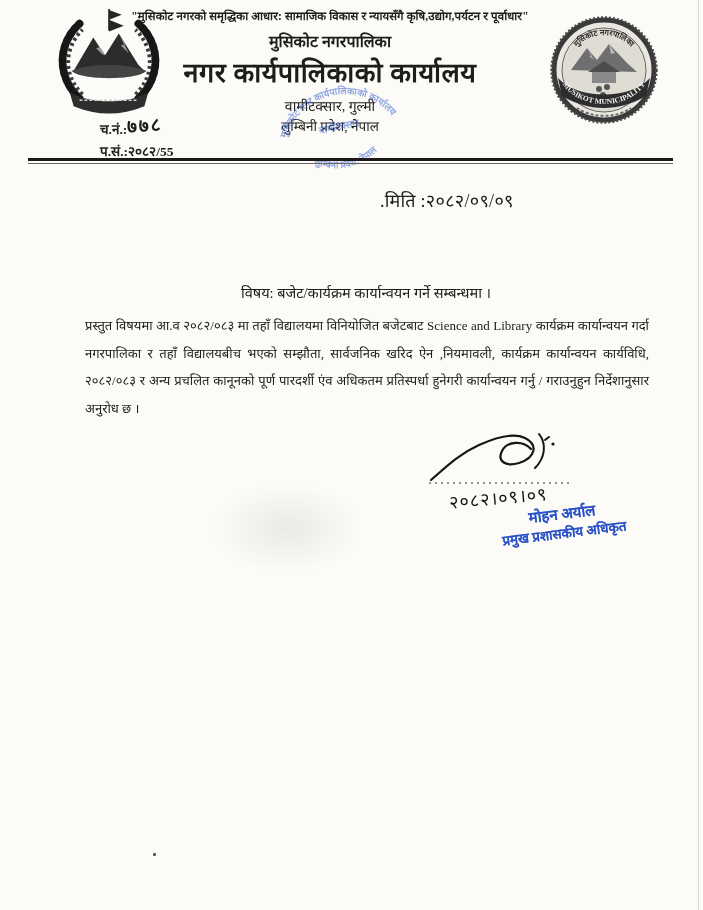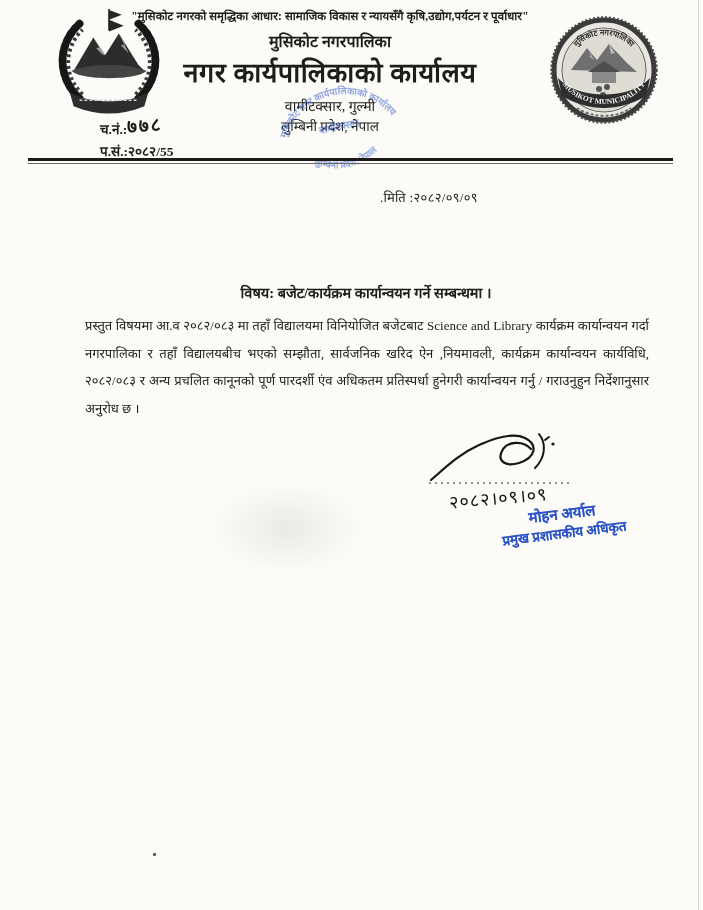--- a/index.html
+++ b/index.html
@@ -32,23 +32,23 @@
     transform:rotate(-4deg) translateY(-2px); letter-spacing:2px;
     font-family:"DejaVu Serif",serif;
   }
   .round-stamp {
     position:absolute; left:262px; top:56px; width:152px; height:132px;
     opacity:.55; transform:rotate(-12deg); pointer-events:none;
   }
   .rule-a { position:absolute; left:28px; top:158px; width:645px; border-top:3px solid #1b1a18; }
   .rule-b { position:absolute; left:28px; top:163px; width:645px; border-top:1px solid #6b6964; }
   
-  .date-line { position:absolute; left:380px; top:188px; width:280px; font-size:13px; letter-spacing:.3px; }
+  .date-line { position:absolute; left:380px; top:188px; width:280px; font-size:18px; letter-spacing:.3px; }
   .addressees { position:absolute; left:85px; top:210px; font-size:15px; font-weight:600; line-height:26px; }
-  .subject { position:absolute; left:85px; top:282px; width:562px; text-align:center; font-size:14.5px; font-weight:bold; }
+  .subject { position:absolute; left:85px; top:282px; width:562px; text-align:center; font-size:14.5px; font-weight:normal; }
   .body-par {
     position:absolute; left:85px; top:312px; width:564px;
     font-size:13px; line-height:27.5px; text-align:justify;
   }
   
   .sig-svg { position:absolute; left:423px; top:428px; width:180px; height:85px; }
   .stamp-name {
     position:absolute; left:448px; top:503px; width:230px; text-align:center;
     color:#2a52c8; font-weight:bold; transform:rotate(-7deg);
     text-shadow:0 0 .6px rgba(42,82,200,.55);

